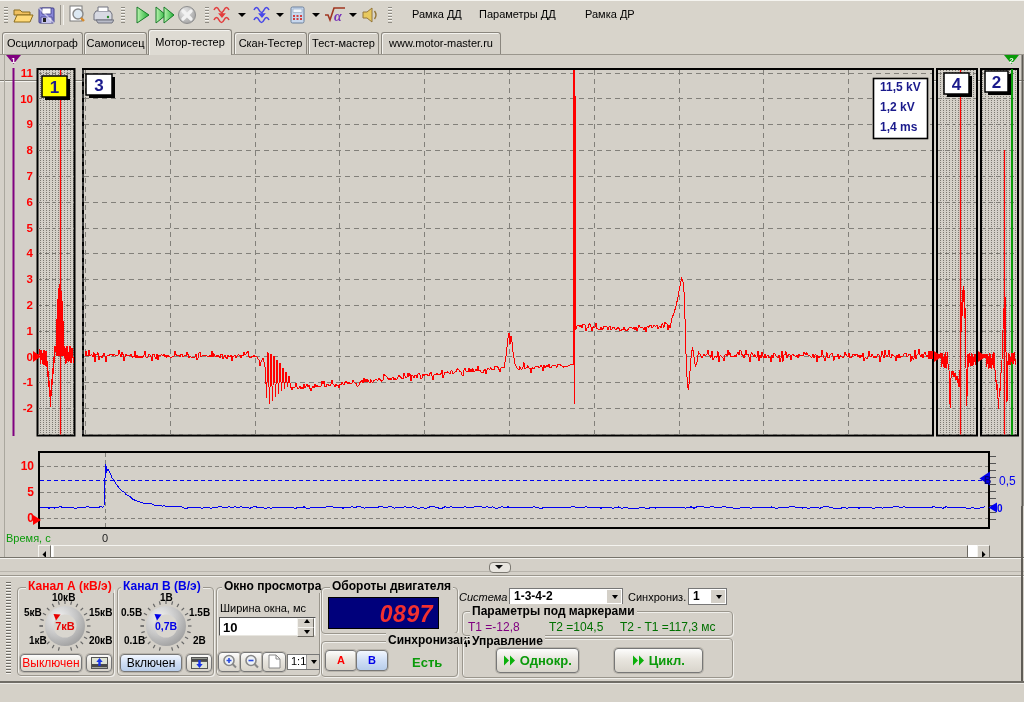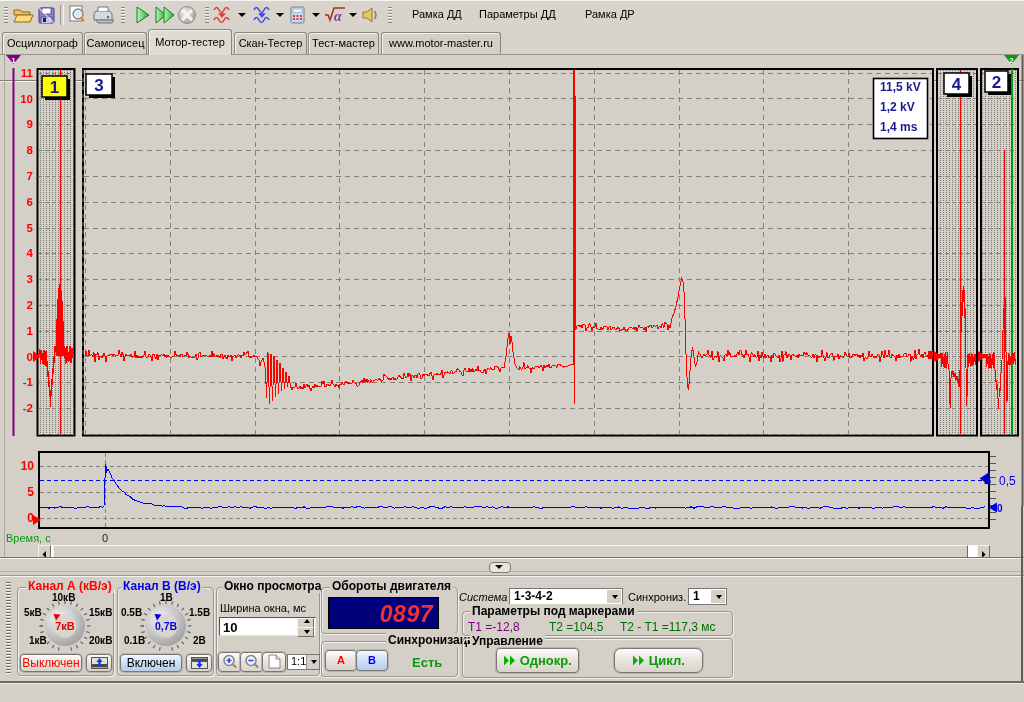--- a/index.html
+++ b/index.html
@@ -514,21 +514,21 @@
  <div class="abs" style="left:620px;top:44px;font-size:12px;color:#007000;">T2 - T1 =117,3 мс</div>
 
  <div class="group" style="left:462px;top:62px;width:269px;height:38px;"></div>
  <div class="gtitle" style="left:470px;top:58px;color:#000;">Управление</div>
  <div class="btn" style="left:496px;top:72px;width:81px;height:23px;line-height:23px;font-size:13px;font-weight:bold;color:#0a9a0a;">
    <svg width="13" height="11" viewBox="0 0 13 11" style="vertical-align:-1px">
           <path d="M1 0.5 L6 5.5 L1 10.5 Z" fill="#0ab00a"></path>
           <path d="M7 0.5 L12 5.5 L7 10.5 Z" fill="#0ab00a"></path>
         </svg>
    Однокр.</div>
- <div class="btn" style="left:614px;top:72px;width:87px;height:23px;line-height:23px;font-size:13px;font-weight:bold;color:#0a9a0a;border-radius:7px;">
+ <div class="btn" style="left:614px;top:72px;width:87px;height:23px;line-height:23px;font-size:13px;font-weight:bold;color:#0a9a0a;">
    <svg width="13" height="11" viewBox="0 0 13 11" style="vertical-align:-1px">
           <path d="M1 0.5 L6 5.5 L1 10.5 Z" fill="#0ab00a"></path>
           <path d="M7 0.5 L12 5.5 L7 10.5 Z" fill="#0ab00a"></path>
         </svg>
    Цикл.</div>
 </div>
 
 <div class="abs" style="left:1021px;top:506px;width:2px;height:175px;background:#5f5c56;"></div>
 <div id="statbar"></div>
 </div>

